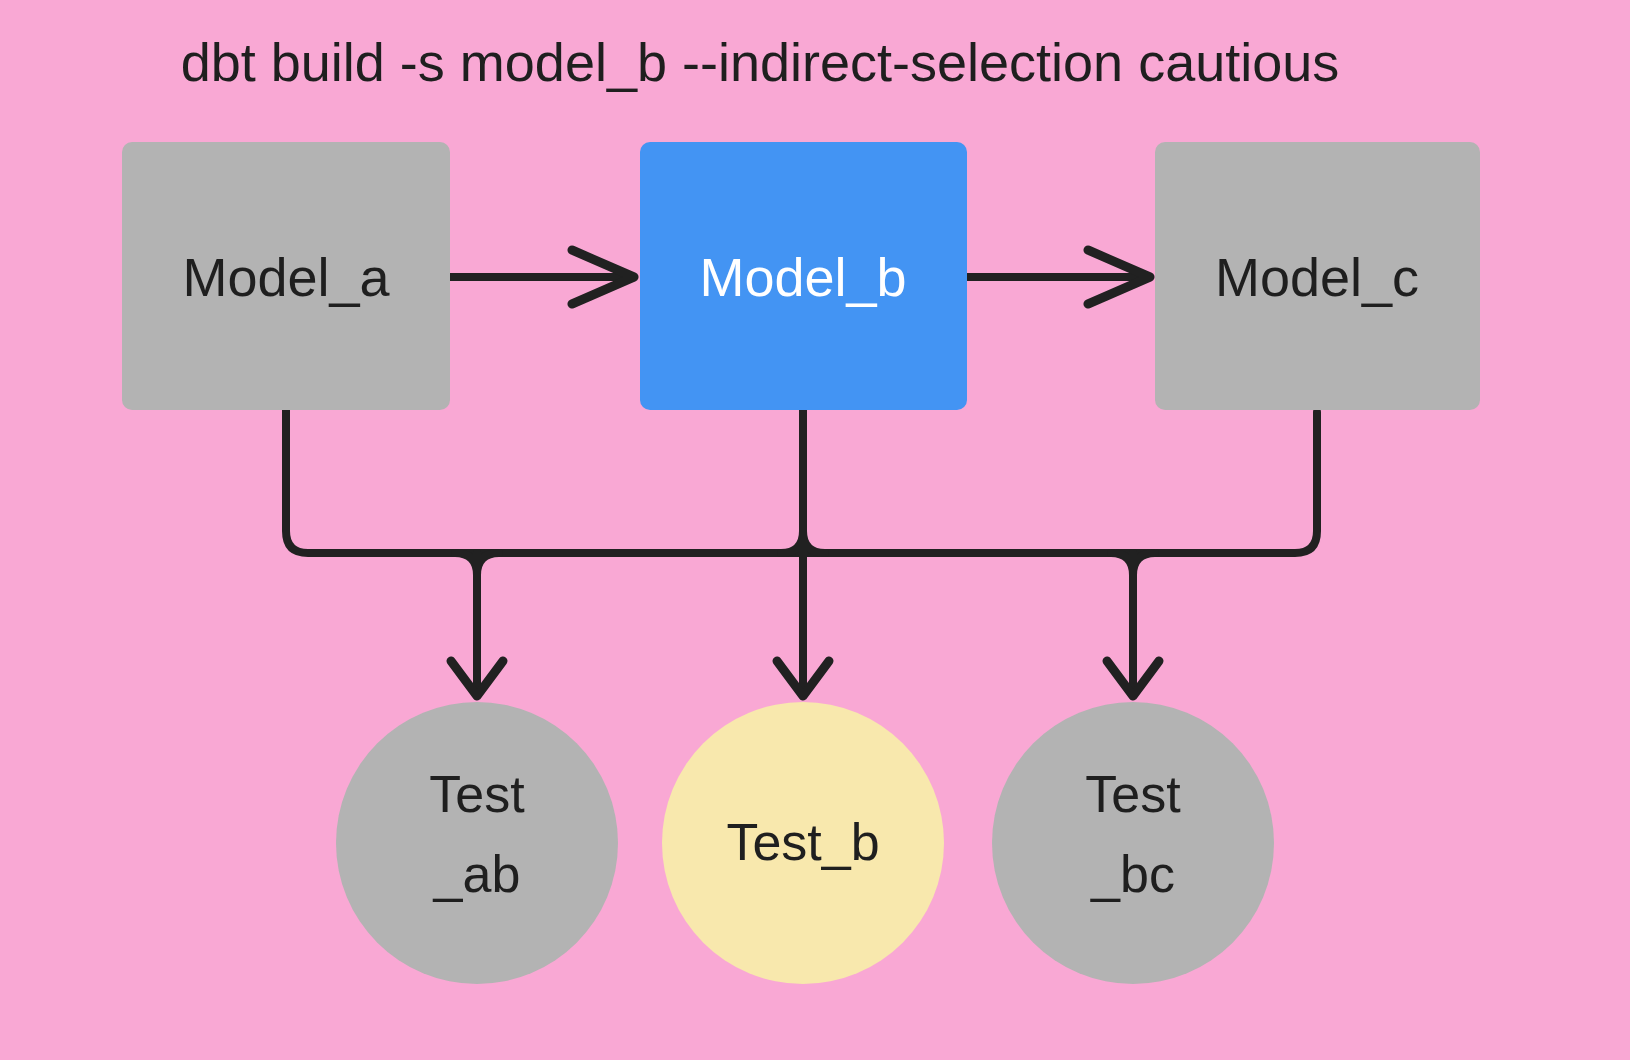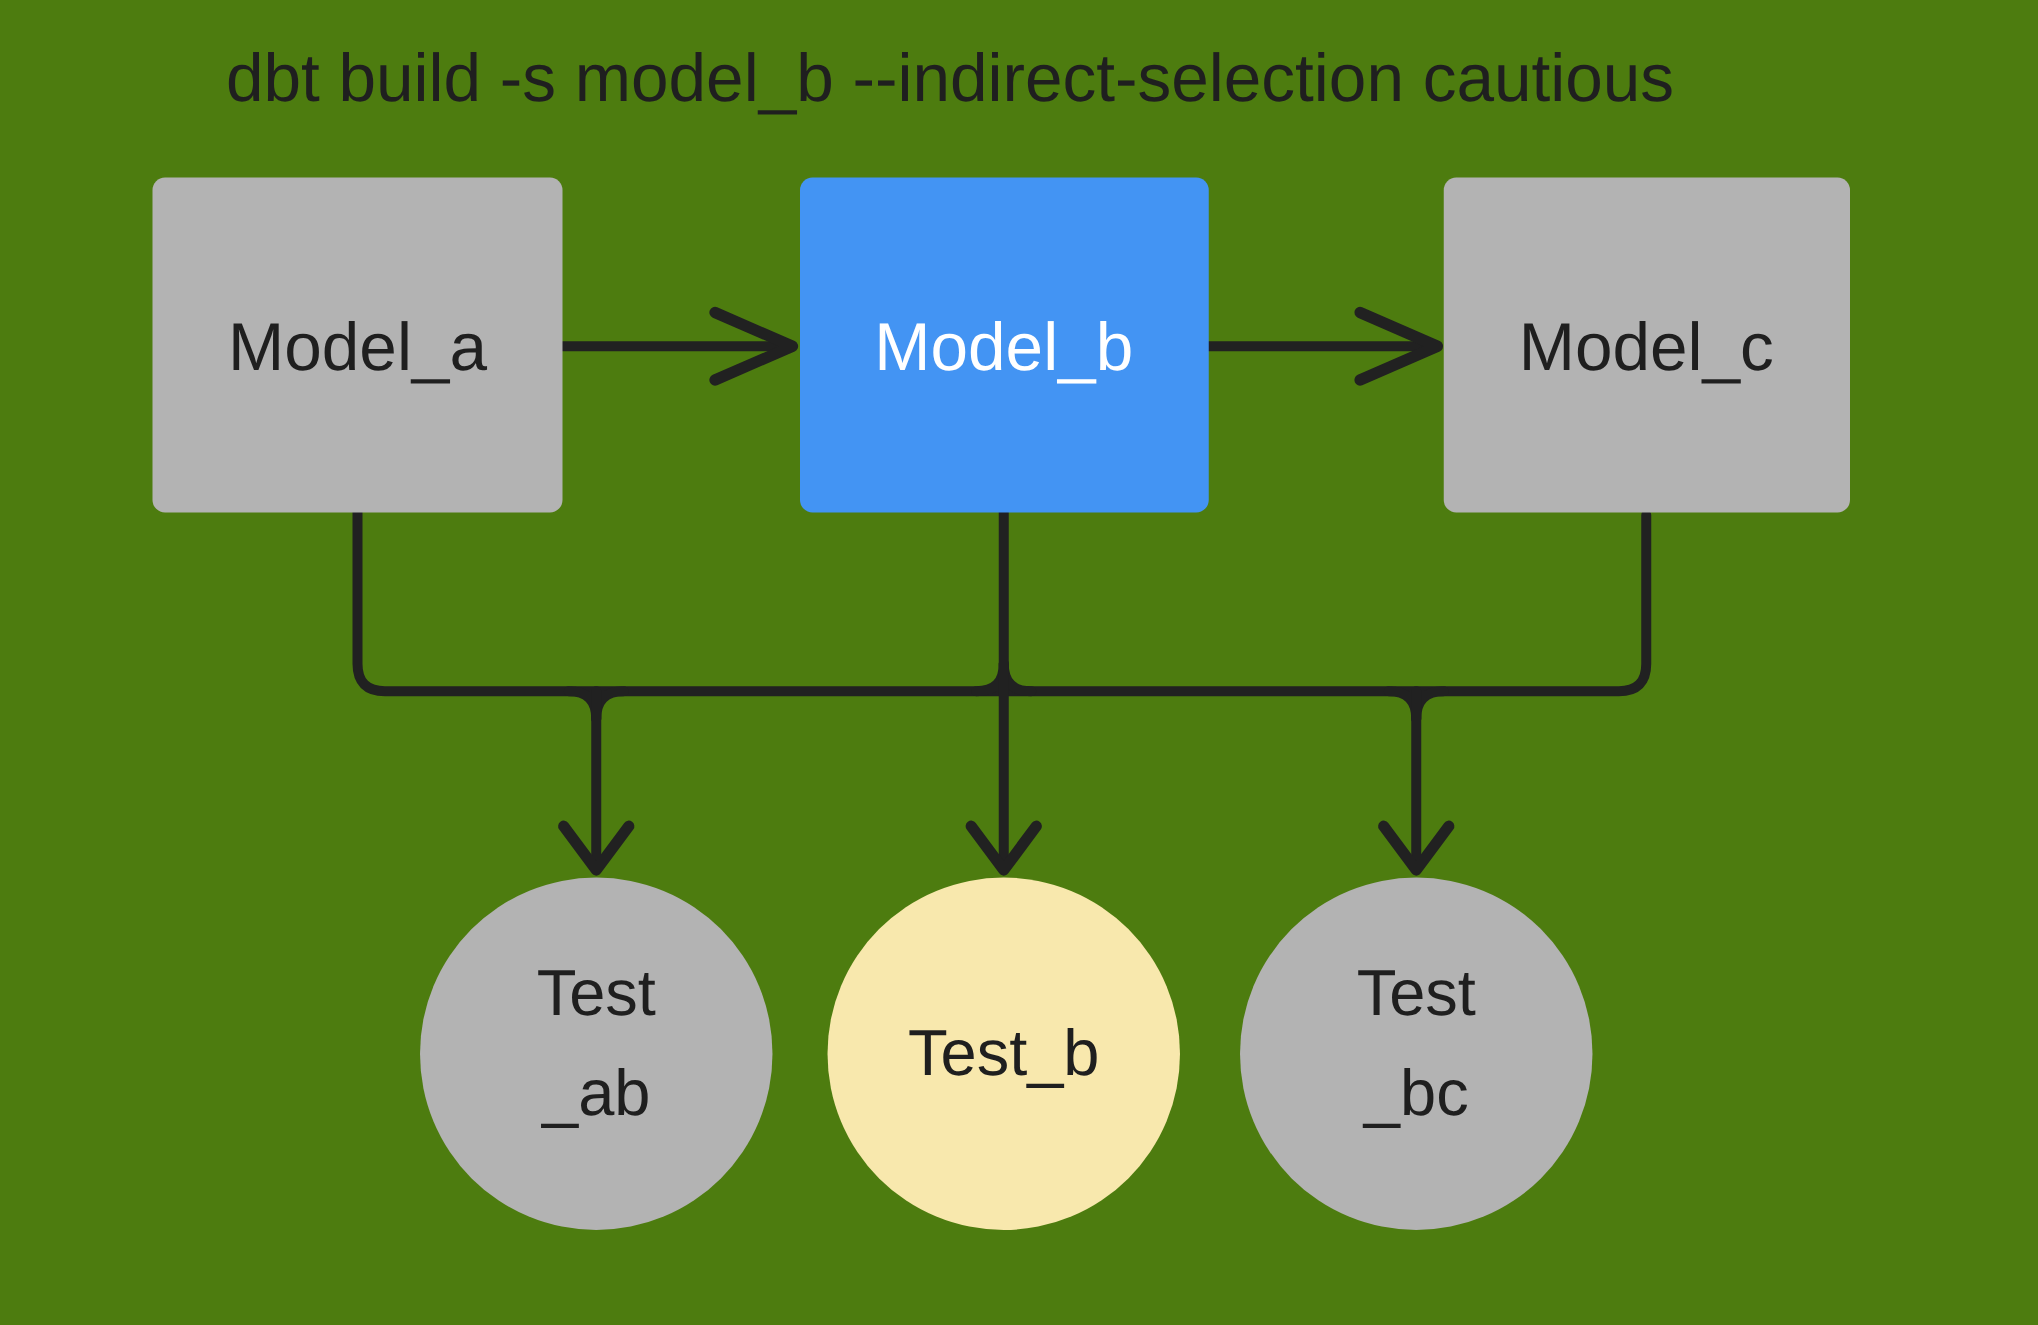--- a/index.html
+++ b/index.html
@@ -4,21 +4,21 @@
 <style>
   html, body {
     margin: 0;
     padding: 0;
     background: #ffffff;
   }
   .stage {
     width: 1630px;
     height: 1060px;
     position: relative;
-    background: #4d7c0f;
+    background: #f9a8d4;
     overflow: hidden;
   }
   svg { display: block; }
   text {
     font-family: "Liberation Sans", "DejaVu Sans", sans-serif;
     font-weight: 400;
   }
   .title-text  { font-size: 54px; }
   .model-label { font-size: 54px; }
   .test-label  { font-size: 52px; }

